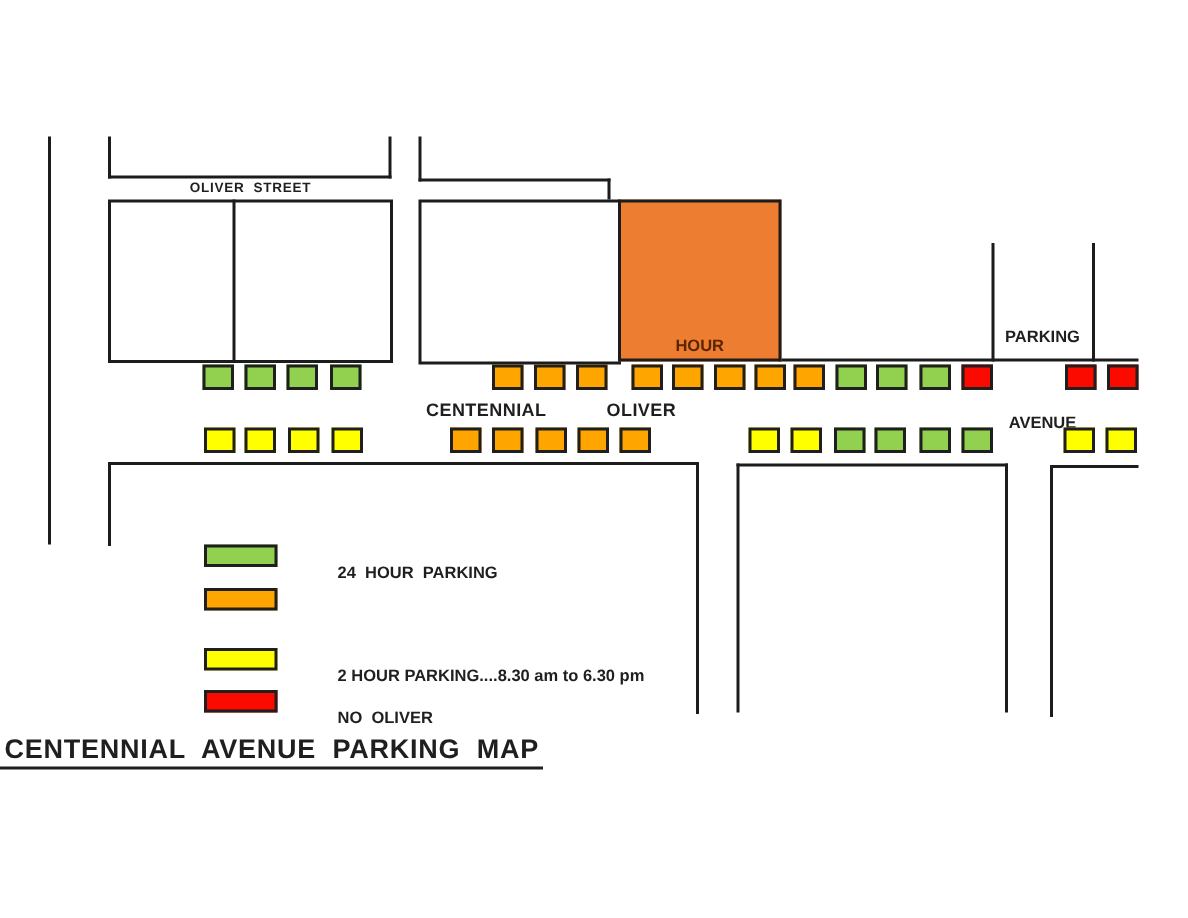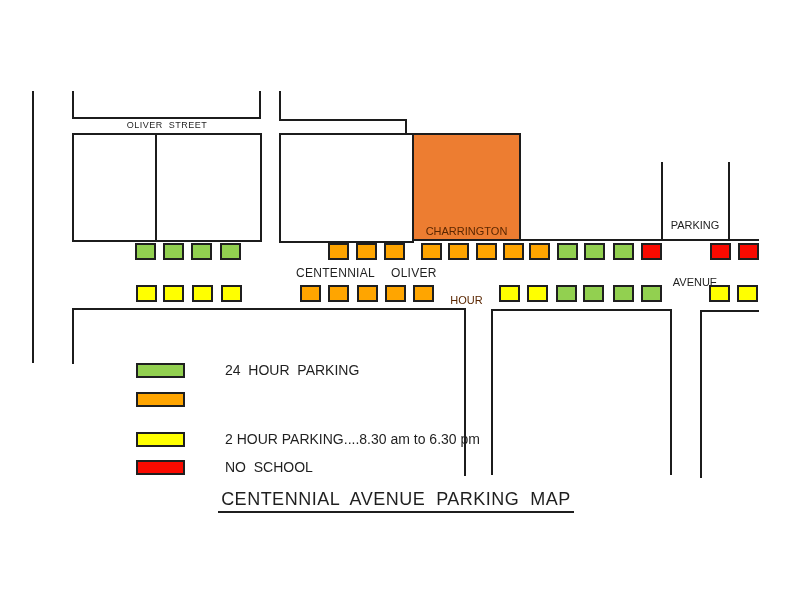--- a/index.html
+++ b/index.html
@@ -1,45 +1,45 @@
 <!DOCTYPE html>
 <html><head>
 <meta charset="utf-8">
 <style>
   *{box-sizing:border-box;margin:0;padding:0}
   html,body{background:#ffffff}
   body{font-family:"Liberation Sans",sans-serif}
   .canvas{position:relative;width:792px;height:612px;background:#fff;overflow:hidden;
-          color:#1f1f1f;font-weight:normal}
+          color:#1f1f1f;font-weight:bold}
   .ln{position:absolute;background:#1c1c1c}
   .box{position:absolute;border:2px solid #1c1c1c;background:#fff}
   .lbl{position:absolute;white-space:pre;text-align:center}
   
   .prow{position:absolute;left:0;width:792px}
   #row-north{top:243px;height:17px}
   #row-south{top:285px;height:17px}
   .psq{position:absolute;top:0;width:21px;height:17px;border:2px solid #1f1f1f}
   
   .oliver-lbl{left:72px;top:120px;width:190px;font-size:9px;letter-spacing:.5px}
   .bmw-lbl{left:74px;top:172px;width:80px;font-size:11px;line-height:23px}
   .hotel-lbl{left:412px;top:174px;width:109px;font-size:11px;line-height:23px;color:#5a2600}
   .school-lbl{left:661px;top:178px;width:68px;font-size:11px;line-height:19px}
-  .avenue-lbl{position:absolute;left:296px;top:266px;font-size:12px;display:flex;gap:16px;
+  .avenue-lbl{position:absolute;left:284px;top:266px;font-size:12px;display:flex;gap:40px;
               letter-spacing:.3px}
   
   #legend{position:absolute;left:136px;top:363px;width:360px;height:120px}
   .legend-row{position:absolute;left:0;width:100%}
   .legend-row:nth-child(1){top:0}
   .legend-row:nth-child(2){top:29px}
   .legend-row:nth-child(3){top:69px}
   .legend-row:nth-child(4){top:97px}
   .legend-swatch{position:absolute;left:0;top:0;width:49px;height:15px;border:2px solid #1f1f1f}
-  .legend-text{position:absolute;left:89px;top:0;font-size:14px;line-height:14px;white-space:pre}
+  .legend-text{position:absolute;left:89px;top:12px;font-size:11px;line-height:14px;white-space:pre}
   
-  .title-wrap{position:absolute;left:0;top:489px;width:792px;text-align:center}
+  .title-wrap{position:absolute;left:0;top:489px;width:792px;text-align:left}
   .map-title{display:inline-block;font-size:18px;letter-spacing:.5px;white-space:pre;
              border-bottom:2px solid #1f1f1f;padding:0 3px 1px 3px}
 </style>
 </head>
 <body>
 
 <div class="canvas">
 
   <div class="ln" style="left:32px;top:91px;width:2px;height:272px"></div>
   <div class="ln" style="left:72px;top:91px;width:2px;height:28px"></div>
@@ -63,21 +63,20 @@
   <div class="ln" style="left:700px;top:310px;width:59px;height:2px"></div>
   <div class="ln" style="left:700px;top:310px;width:2px;height:168px"></div>
 
   <div class="box" style="left:72px;top:133px;width:190px;height:109px"></div>
   <div class="ln" style="left:155px;top:133px;width:2px;height:109px"></div>
   <div class="box" style="left:279px;top:133px;width:135px;height:110px"></div>
   <div class="box" style="left: 412px; top: 133px; width: 109px; height: 108px; background: rgb(237, 125, 49);"></div>
 
   <div class="lbl oliver-lbl">OLIVER  STREET</div>
   <div class="lbl hotel-lbl">
-    <div>CHARRINGTON</div>
     <div>HOUR</div>
   </div>
   <div class="lbl school-lbl">
     <div>PARKING</div>
     <div>AVENUE</div>
   </div>
   <div class="avenue-lbl">
     <span>CENTENNIAL</span>
     <span>OLIVER</span>
   </div>
@@ -130,21 +129,21 @@
       <div class="legend-row">
         <div class="legend-swatch" style="background: rgb(255, 165, 0);"></div>
         <div class="legend-text"></div>
       </div>
       <div class="legend-row">
         <div class="legend-swatch" style="background: rgb(255, 255, 0);"></div>
         <div class="legend-text"><div class="legend-line">2 HOUR PARKING....8.30 am to 6.30 pm</div></div>
       </div>
       <div class="legend-row">
         <div class="legend-swatch" style="background: rgb(251, 10, 0);"></div>
-        <div class="legend-text"><div class="legend-line">NO  SCHOOL</div></div>
+        <div class="legend-text"><div class="legend-line">NO  OLIVER</div></div>
       </div>
     </div>
 
   <div class="title-wrap">
     <span class="map-title">CENTENNIAL  AVENUE  PARKING  MAP</span>
   </div>
 
 </div>
 
 </body></html>

